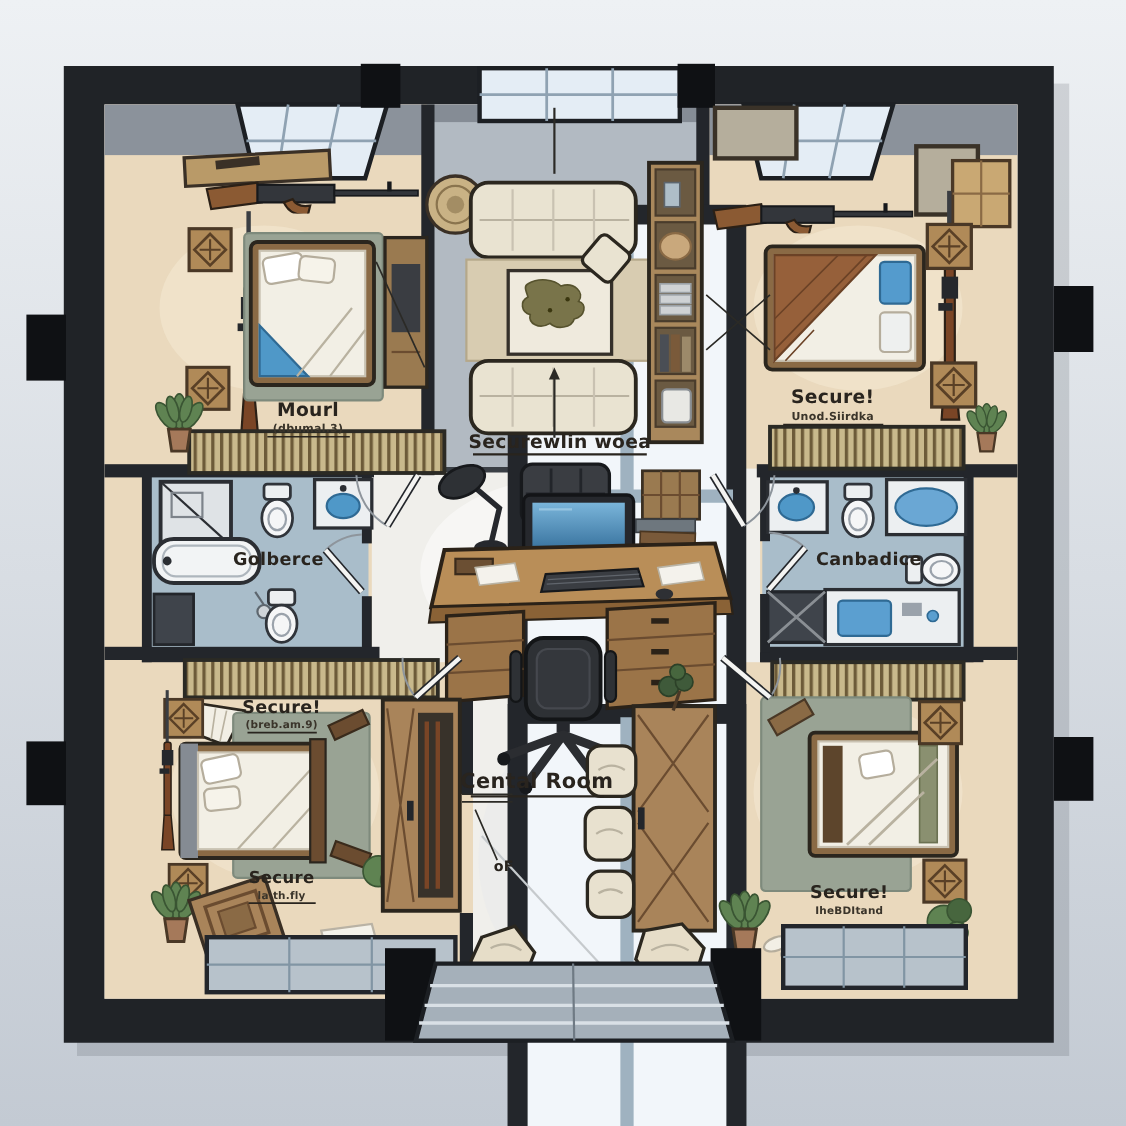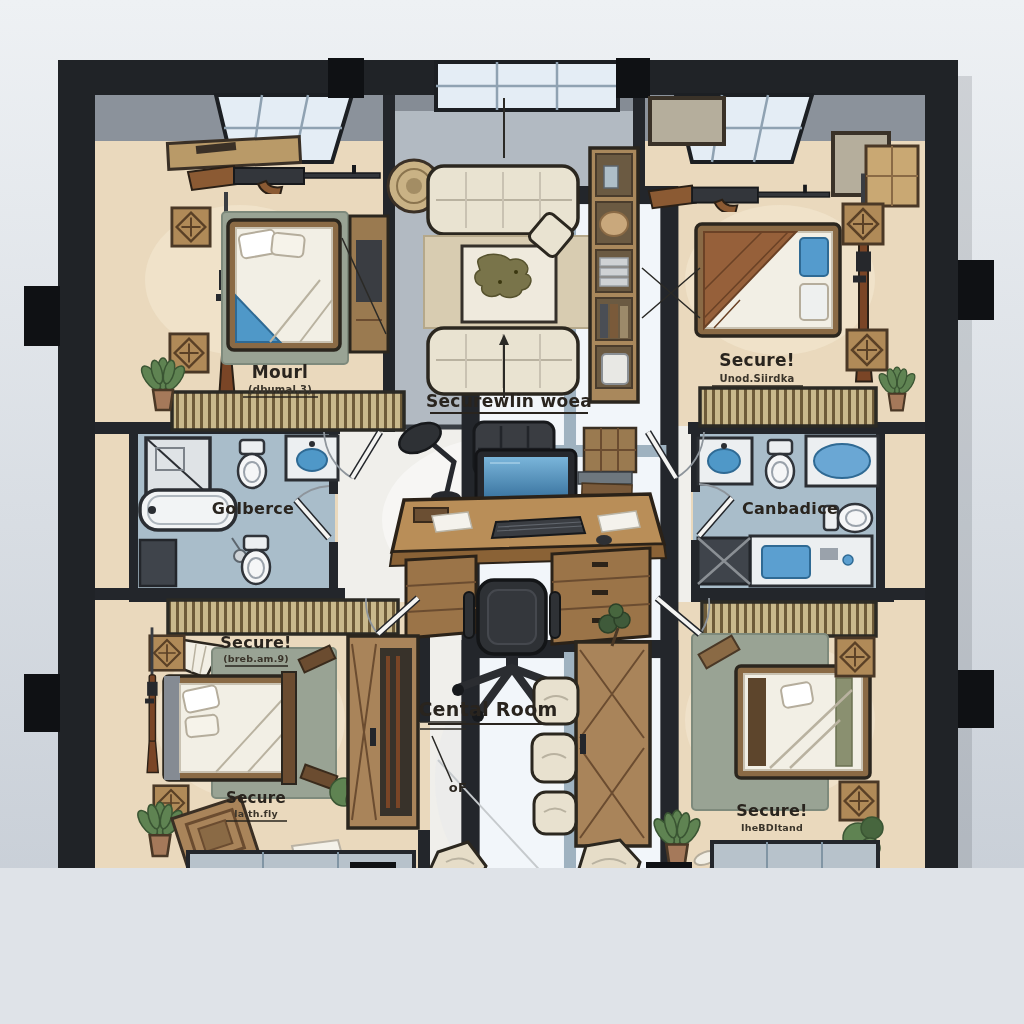--- a/index.html
+++ b/index.html
@@ -1,16 +1,16 @@
 <!DOCTYPE html>
 <html><head>
 <meta charset="utf-8">
 <style>
   html,body{margin:0;padding:0;background:#dfe3e8;}
-  .stage{position:relative;width:1024px;height:868px;overflow:hidden;font-family:"DejaVu Sans",sans-serif;}
+  .stage{position:relative;width:1024px;height:1024px;overflow:hidden;font-family:"DejaVu Sans",sans-serif;}
   svg{display:block}
   .lbl{font-family:"DejaVu Sans",sans-serif;font-weight:bold;fill:#29241e;letter-spacing:.3px;}
   .sub{font-family:"DejaVu Sans",sans-serif;font-weight:bold;fill:#3a342a;letter-spacing:.2px;}
 </style>
 </head>
 <body>
 
 <div class="stage">
 <svg width="1024" height="1024" viewBox="0 0 1024 1024">
   <defs>

